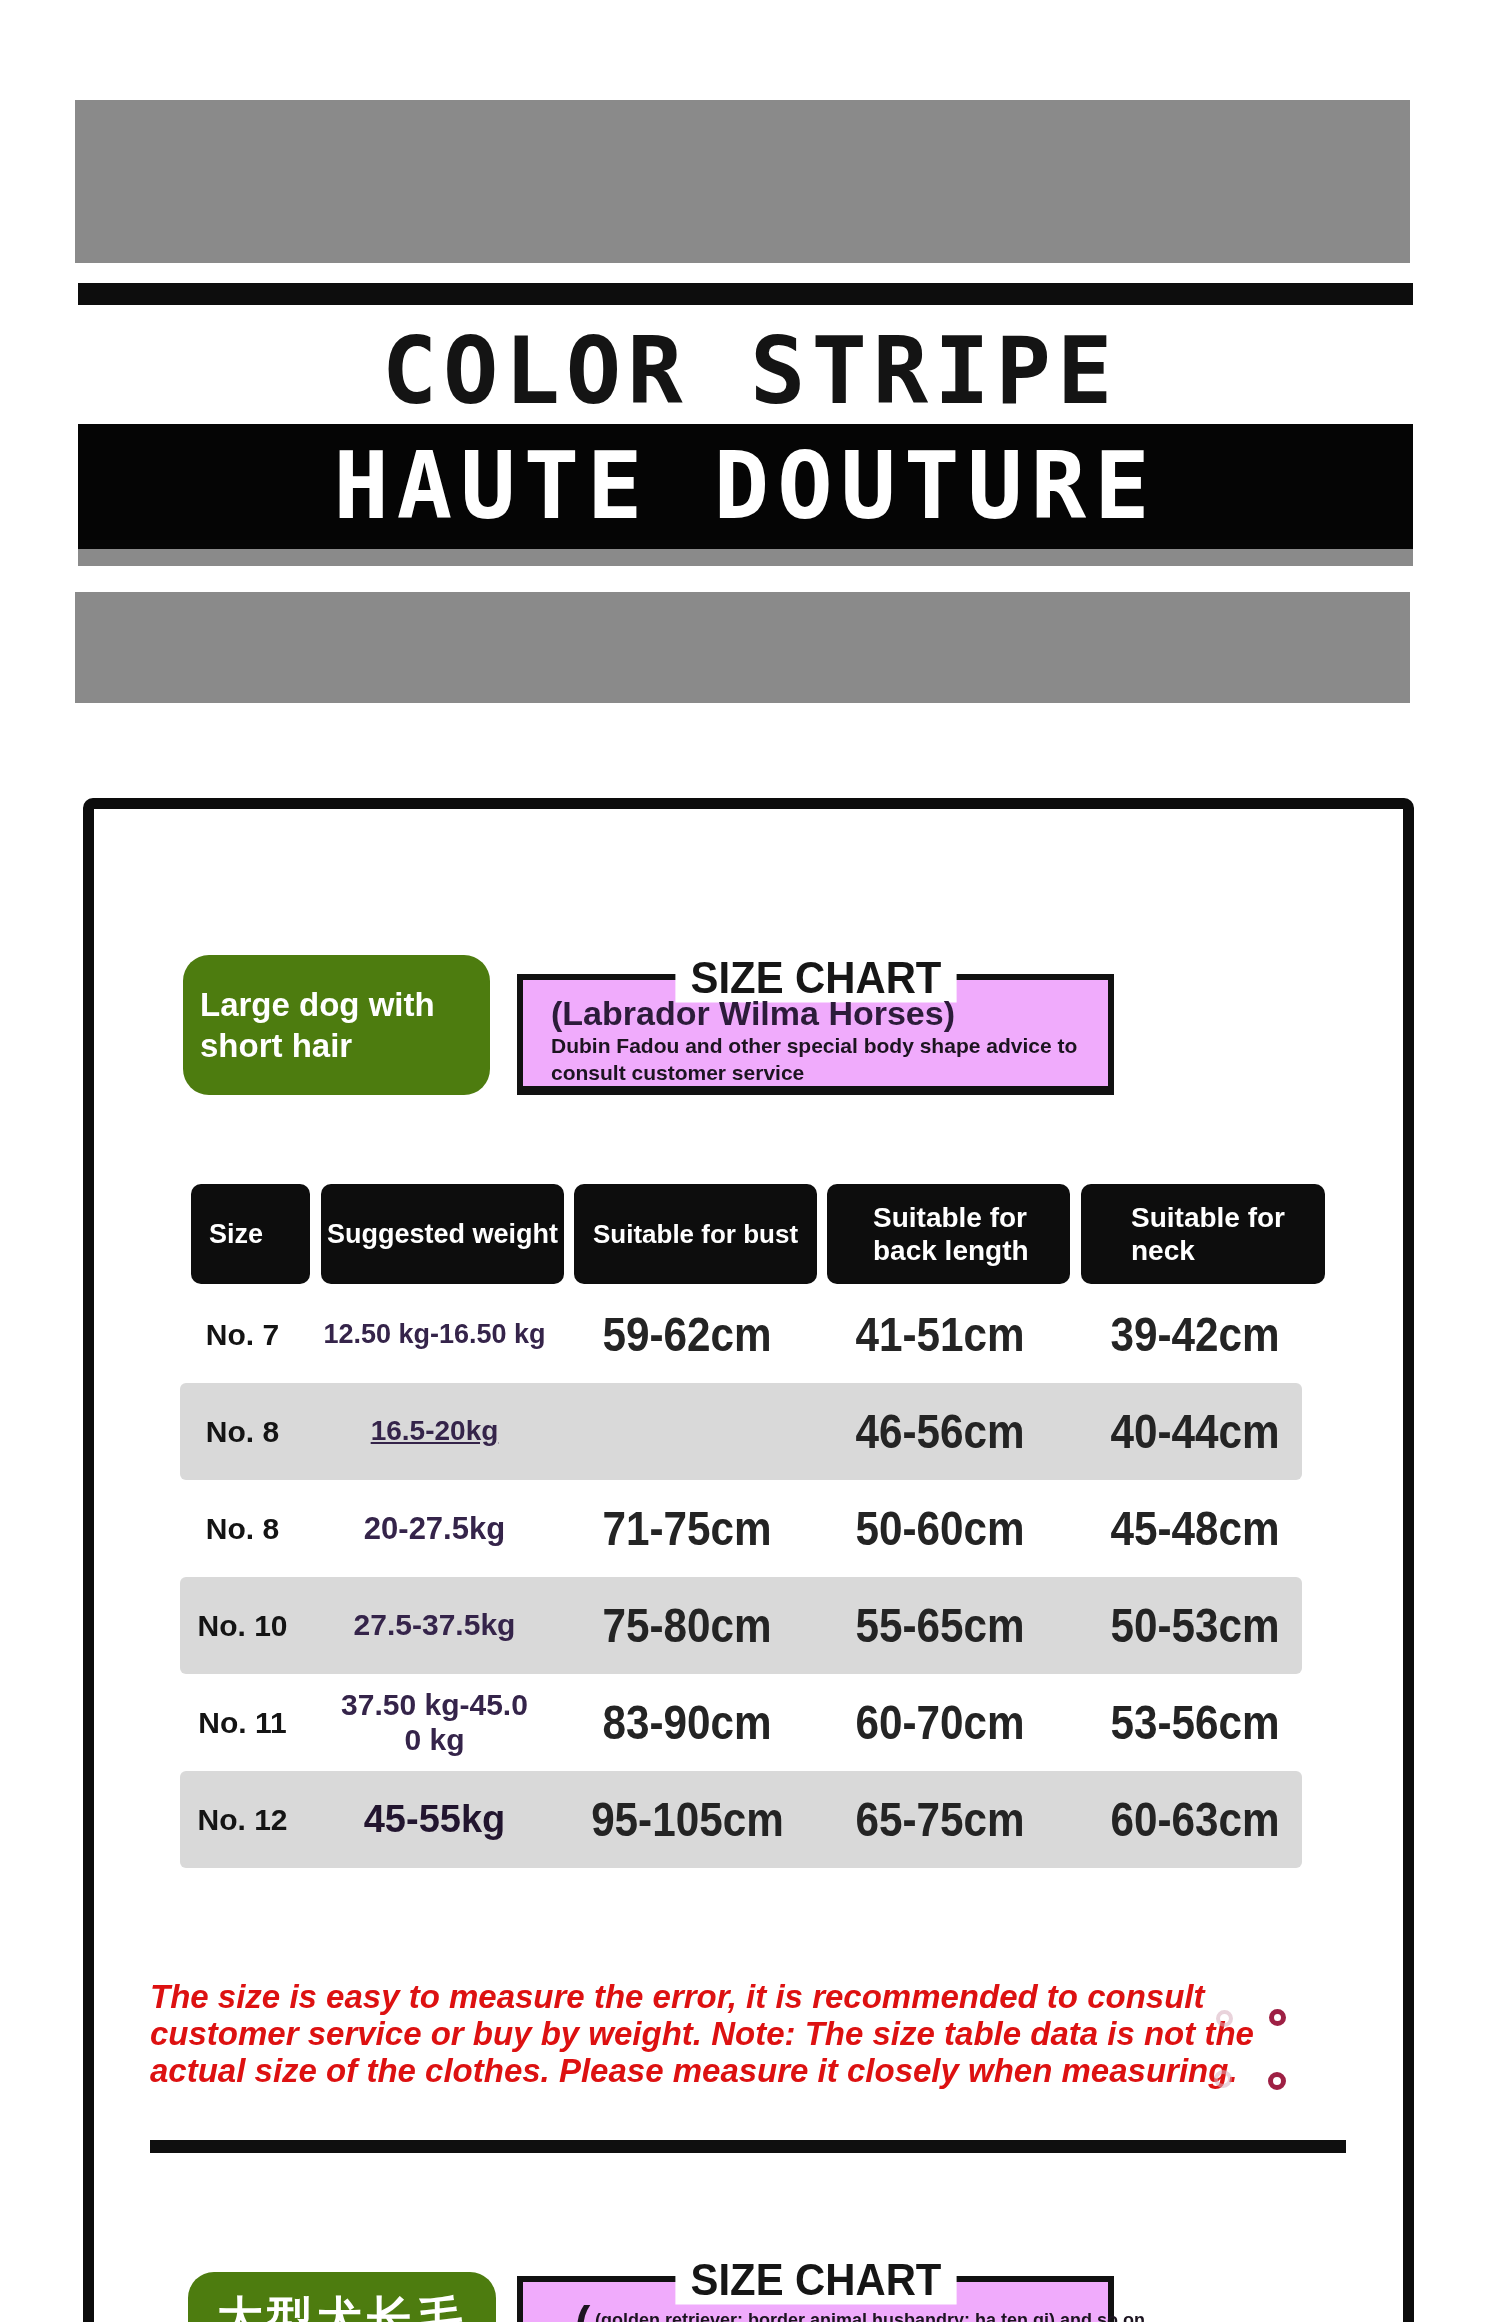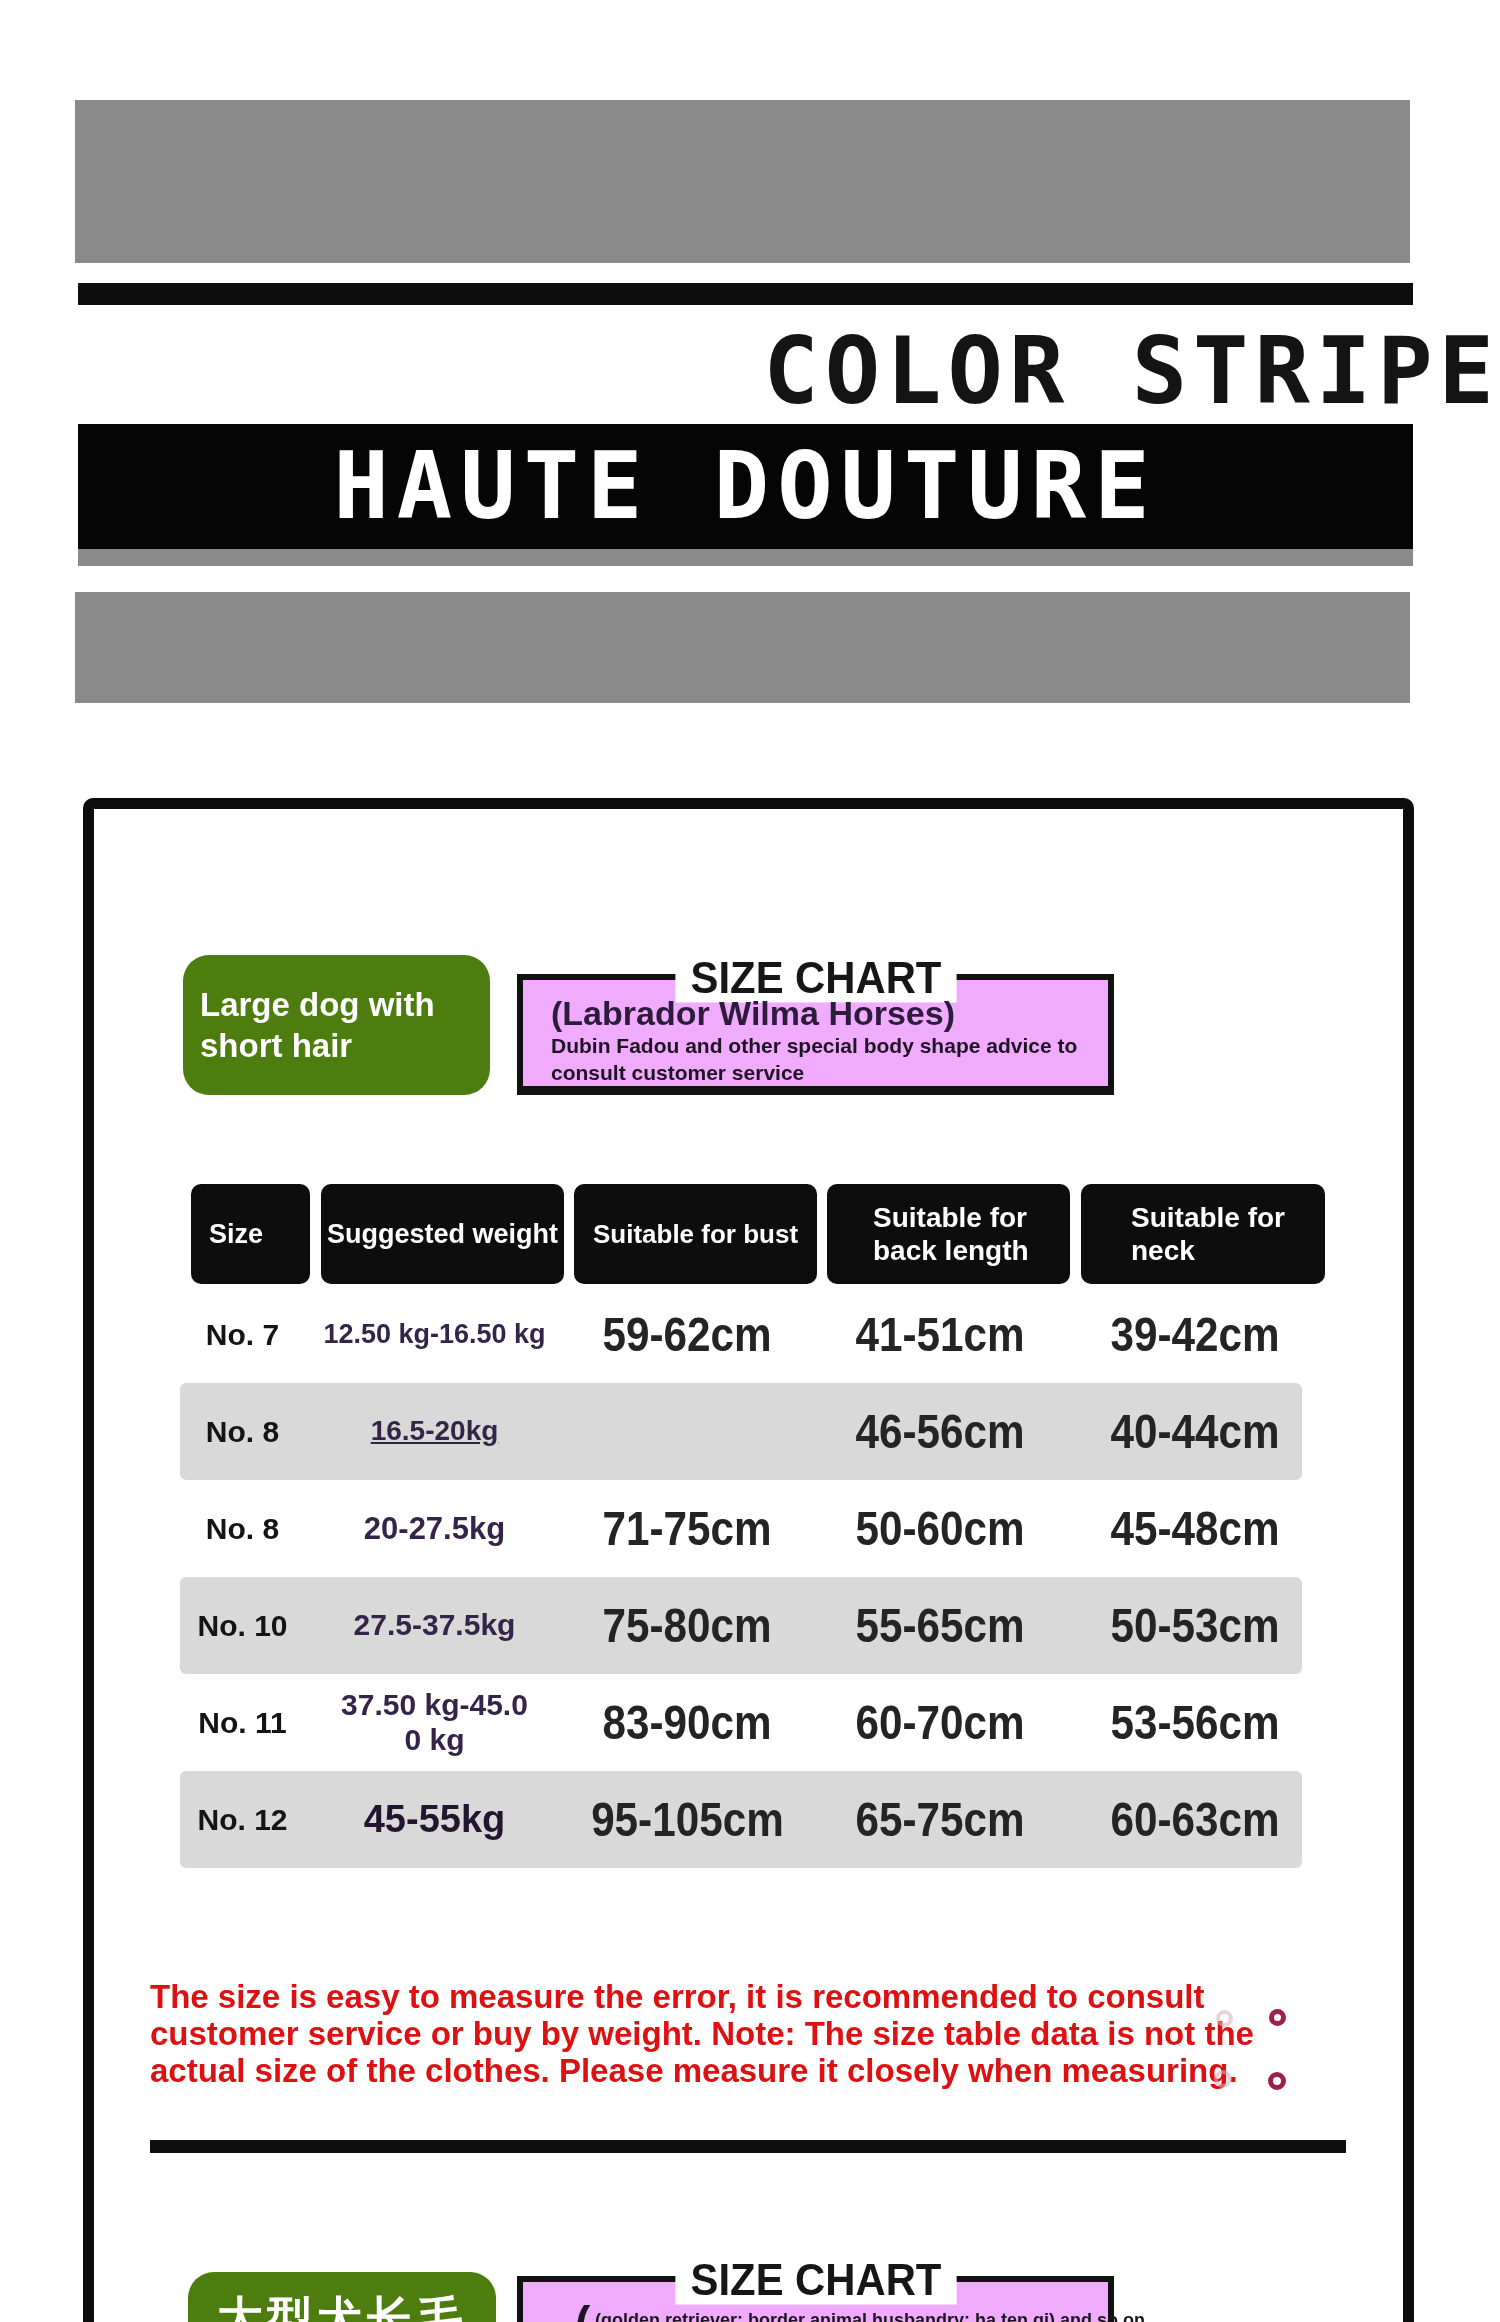--- a/index.html
+++ b/index.html
@@ -10,21 +10,21 @@
     background:#ffffff;
     font-family:"Liberation Sans", sans-serif;
   }
   
   .gray-bar{position:absolute;left:75px;width:1335px;background:var(--gray-bar,#8a8a8a);}
   .bar1{top:100px;height:163px;}
   .bar2{top:592px;height:111px;}
   .black-line{position:absolute;left:78px;top:283px;width:1335px;height:22px;background:#0d0d0d;}
   .banner-title1{
     position:absolute;left:0;top:318px;width:100%;
-    text-align:right;
+    text-align:center;
     font-family:"DejaVu Sans Mono", monospace;
     font-weight:bold;font-size:92px;letter-spacing:6px;color:#141414;
     white-space:nowrap;
   }
   .banner-black{
     position:absolute;left:78px;top:424px;width:1335px;height:125px;
     background:#050505;display:flex;align-items:center;justify-content:center;
   }
   .banner-black .t{
     font-family:"DejaVu Sans Mono", monospace;
@@ -99,21 +99,21 @@
   .trow:nth-child(3) .cell-weight{font-size:31px;}
   .trow:nth-child(4) .cell-weight{font-size:30px;}
   .trow:nth-child(5) .cell-weight{font-size:30px;}
   .trow:nth-child(6) .cell-weight{font-size:38px;color:#22152f;}
 
   
   .red-note{
     position:absolute;left:150px;top:1978px;width:1200px;
     font-weight:bold;font-size:33px;line-height:37px;color:var(--warning-red,#dd1111);
   }
-  .red-note .line{white-space:nowrap;}
+  .red-note .line{white-space:nowrap;font-style:italic;}
   .ring{position:absolute;border-radius:50%;box-sizing:border-box;}
   .ring-r1{left:1269px;top:2009px;width:17px;height:17px;border:5px solid var(--ring-red,#9e2044);}
   .ring-r2{left:1268px;top:2072px;width:18px;height:18px;border:5px solid var(--ring-red,#9e2044);}
   .ring-f1{left:1216px;top:2010px;width:17px;height:17px;border:4px solid rgba(215,175,190,.55);}
   .ring-f2{left:1214px;top:2070px;width:18px;height:18px;border:4px solid rgba(215,175,190,.55);}
 
   .divider{position:absolute;left:150px;top:2140px;width:1196px;height:13px;background:#0f0f0f;}
 </style>
 </head>
 <body>

